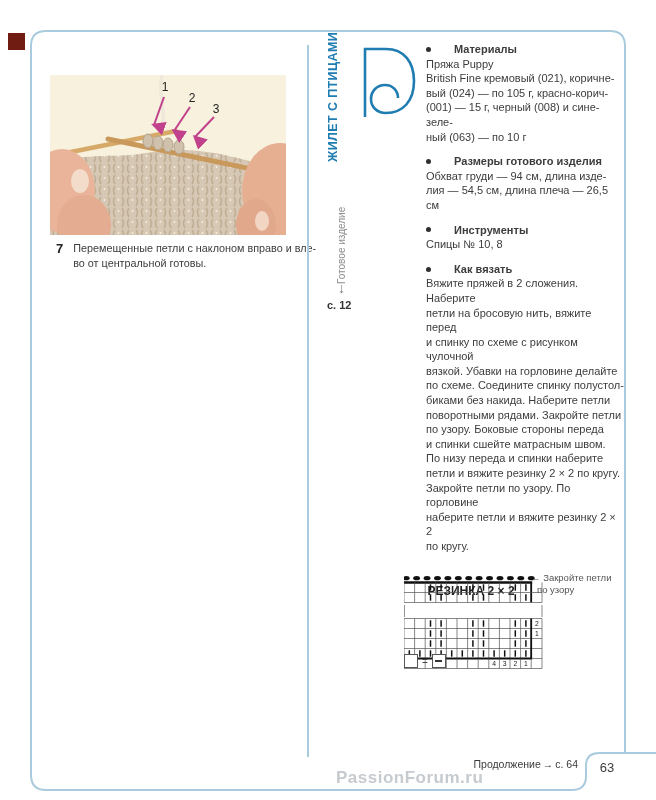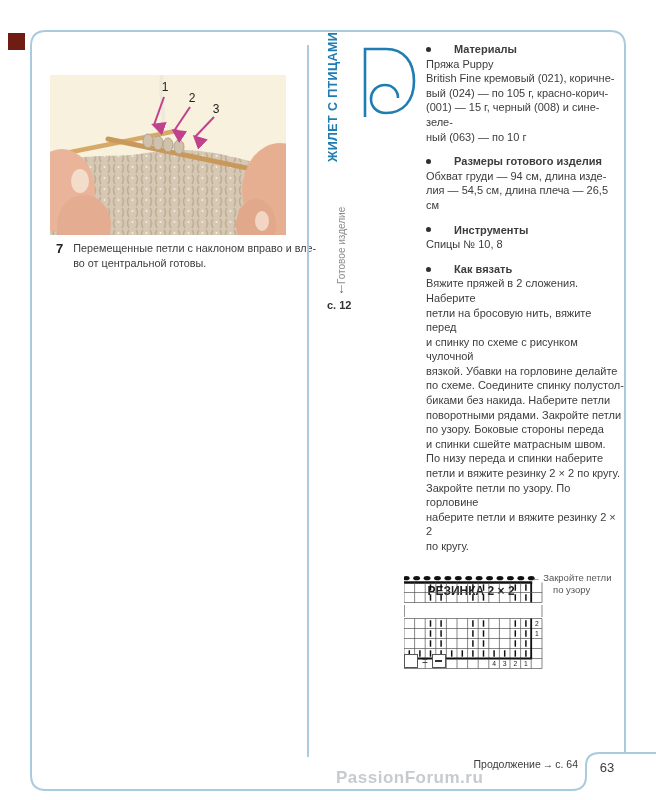--- a/index.html
+++ b/index.html
@@ -20,21 +20,21 @@
   .spine-arrow{position:absolute;left:338px;top:280px;font-size:14px;color:#777;}
   .spine-ref{position:absolute;left:327px;top:299px;font-size:11px;font-weight:bold;color:#333;}
   .content{position:absolute;left:426px;top:42px;width:198px;font-size:11px;line-height:14.6px;}
   .sec{margin-bottom:10px;}
   .sec-h{display:flex;align-items:center;gap:23px;font-weight:bold;}
   .bullet{width:5px;height:5px;border-radius:50%;background:#2E2E2E;flex:0 0 auto;}
   .chart-title{position:absolute;left:398px;top:553px;width:146px;text-align:center;
                font-weight:bold;font-size:12px;color:#222;margin-top:31px;}
   .chart{position:absolute;left:404px;top:575px;}
   .chart-note{position:absolute;left:531px;top:572px;font-size:9.5px;color:#555;line-height:12px;}
-  .note2{padding-left:22px;}
+  .note2{padding-left:6px;}
   .legend{position:absolute;left:404px;top:654px;display:flex;align-items:center;gap:4px;
           font-size:10px;color:#444;}
   .lbox{width:12px;height:12px;border:1.2px solid #555;display:inline-flex;
         align-items:center;justify-content:center;background:#fff;}
   .dashline{width:7px;height:1.6px;background:#333;display:block;}
   .footer{position:absolute;right:78px;top:758px;font-size:10.5px;color:#3C3C3C;z-index:5;text-align:center;}
   .farrow{margin:0 2px;}
   .pagenum{position:absolute;left:589px;top:760px;width:36px;text-align:center;
            font-size:13px;color:#3C3C3C;z-index:6;}
   .watermark{position:absolute;left:336px;top:768px;font-size:17px;font-weight:bold;

